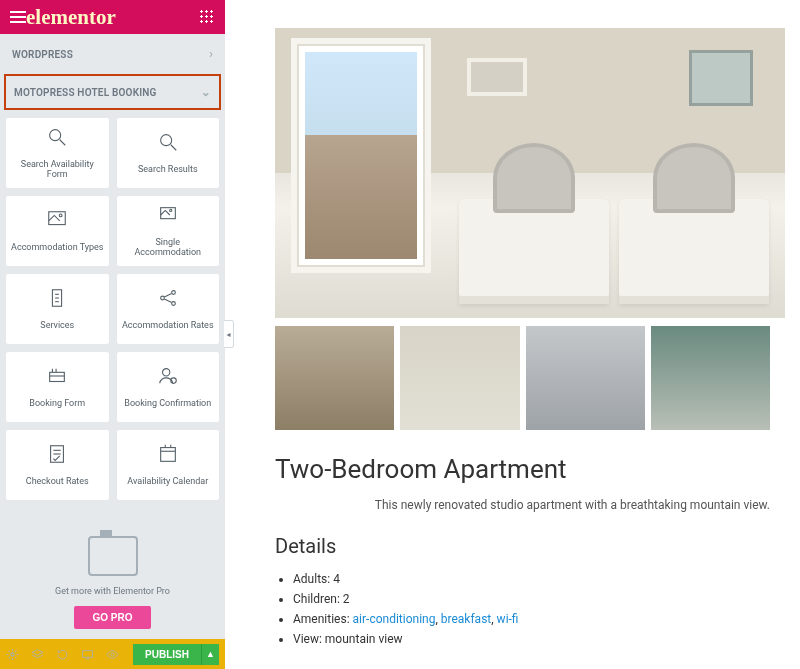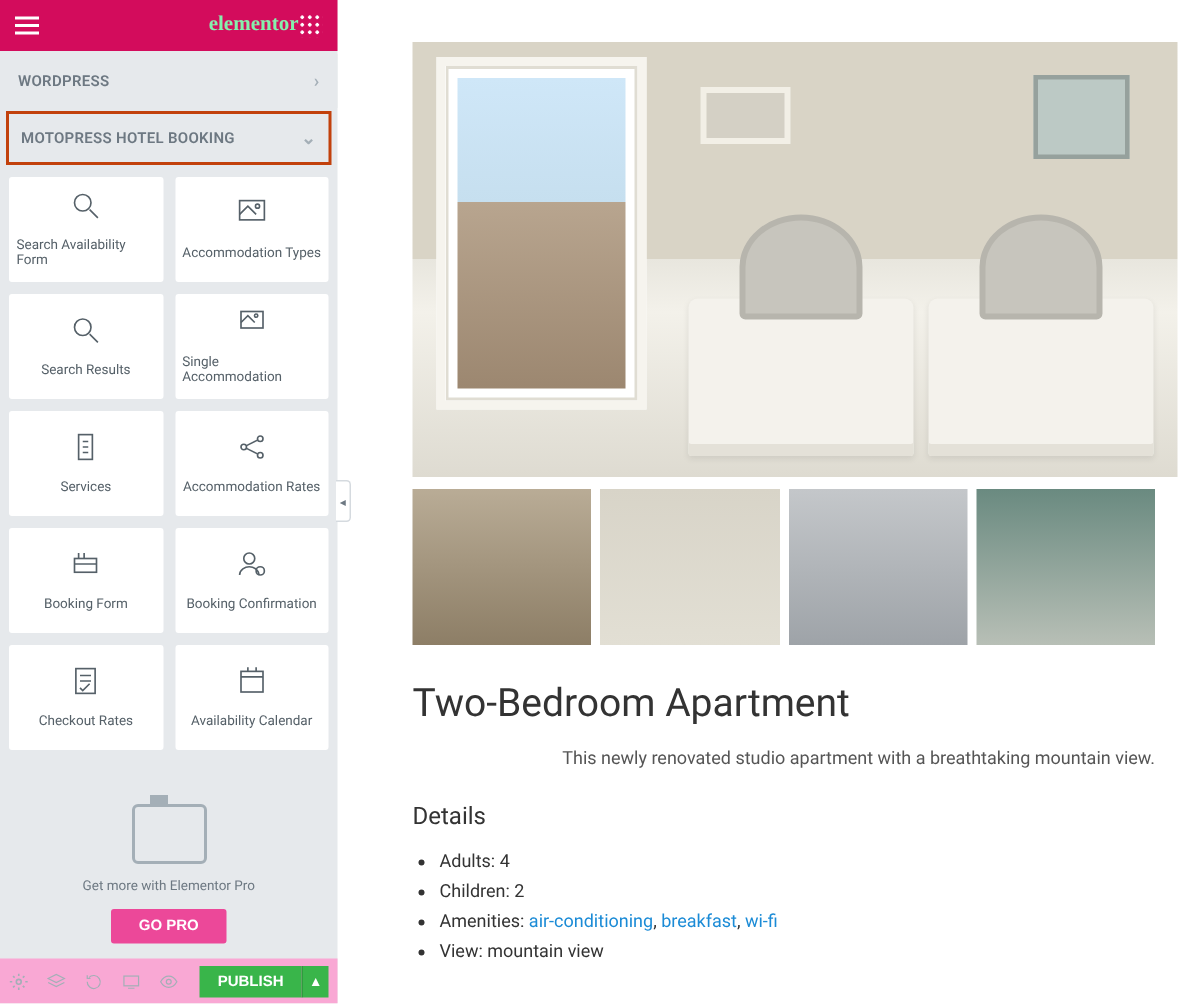--- a/index.html
+++ b/index.html
@@ -24,21 +24,21 @@
   .panel-header {
     height: 34px;
     background: #d30c5c;
     display: flex;
     align-items: center;
     justify-content: space-between;
     padding: 0 10px;
   }
   .hamburger { width: 16px; height: 12px; display:flex; flex-direction:column; justify-content:space-between; cursor:pointer;}
   .hamburger span { display:block; height:2px; background:#fff; width:100%; }
-  .brand { font-family: cursive; color:#86efac; font-size:14px; font-weight:bold; flex:1; text-align:right; }
+  .brand { font-family: cursive; color:#fef9c3; font-size:21px; font-weight:bold; flex:1; text-align:left; }
   .dots-icon {
     width:16px; height:16px; cursor:pointer;
     background-image: radial-gradient(#fff 1.2px, transparent 1.2px);
     background-size: 5px 5px;
     background-position: 0 0;
   }
 
   .accordion-item {
     height: 36px;
     display:flex; align-items:center; justify-content:space-between;
@@ -63,21 +63,21 @@
   }
   .widget {
     background:#fff;
     height:70px;
     display:flex; flex-direction:column; align-items:center; justify-content:center;
     gap:8px;
     cursor: grab;
     border:1px solid #fff;
     border-radius:2px;
   }
-  .widget-label { font-size:9px; color:#556068; text-align:left; line-height:1.1; padding:0 4px;}
+  .widget-label { font-size:9px; color:#556068; text-align:center; line-height:1.1; padding:0 4px;}
   .widget-icon { color:#556068; }
   .widget-icon svg { width:22px; height:22px; fill:none; stroke:#556068; stroke-width:1.2; }
 
   .promo {
     flex:1;
     display:flex; flex-direction:column; align-items:center; justify-content:flex-end;
     padding-bottom:10px;
     gap:10px;
   }
   .promo-illus {
@@ -86,21 +86,21 @@
     position:relative;
   }
   .promo-illus::before { content:""; position:absolute; top:-8px; left:10px; width:12px; height:8px; background:#a4afb7; }
   .promo-caption { font-size:9px; color:#6d7882; }
   .go-pro {
     background:#ec4899; color:#fff; border:none;
     font-size:10px; font-weight:bold; padding:6px 18px; border-radius:2px; cursor:pointer;
   }
 
   .bottom-bar {
-    height:30px; background:#f9a8d4;
+    height:30px; background:#eab308;
     display:flex; align-items:center;
     padding: 0 6px;
     gap:12px;
   }
   .bt-icon { color:#a4afb7; cursor:pointer; font-size:12px; display:flex; align-items:center; }
   .bt-icon svg { width:13px; height:13px; fill:#a4afb7; }
   .publish-wrap { margin-left:auto; display:flex; }
   .publish-btn {
     background:#39b54a; color:#fff; border:none;
     font-size:10px; font-weight:bold; padding:5px 12px; cursor:pointer;
@@ -174,21 +174,21 @@
     display:flex; gap:6px;
   }
   .thumb { width:122px; height:104px; }
   .thumb.t1 { background:linear-gradient(#b9ac96,#8d7e66); }
   .thumb.t2 { background:linear-gradient(#d8d4c8,#e2dfd4); }
   .thumb.t3 { background:linear-gradient(#c4c7ca,#9ea3a8); }
   .thumb.t4 { background:linear-gradient(#6a8a80,#b8bfb6); }
 
   .title { font-size:26px; color:#333; font-weight:400; margin-top:24px; }
   .desc { font-size:12px; color:#555; margin-top:14px;text-align:right; }
-  .details-h { font-size:16px; color:#333; margin-top:22px; font-weight:400;}
+  .details-h { font-size:20px; color:#333; margin-top:22px; font-weight:400;}
   .details { margin-top:14px; padding-left:6px; }
   .details li { font-size:12px; color:#333; list-style:disc; margin:0 0 6px 12px; }
   .details a { color:#1b8bd6; text-decoration:none; }
 </style>
 </head>
 <body>
 
 <div class="panel">
   <div class="panel-header">
     <div class="hamburger">
@@ -212,32 +212,32 @@
   <div class="widgets">
     <div class="widget">
       <span class="widget-icon"><svg viewBox="0 0 24 24">
             <circle cx="10" cy="10" r="6"></circle>
             <line x1="15" y1="15" x2="21" y2="21"></line>
           </svg></span>
       <span class="widget-label">Search Availability Form</span>
     </div>
     <div class="widget">
       <span class="widget-icon"><svg viewBox="0 0 24 24">
+            <circle cx="10" cy="10" r="6"></circle>
+            <line x1="15" y1="15" x2="21" y2="21"></line>
+          </svg></span>
+      <span class="widget-label">Search Results</span>
+    </div>
+    <div class="widget">
+      <span class="widget-icon"><svg viewBox="0 0 24 24">
             <rect x="3" y="3" width="18" height="14"></rect>
             <polyline points="3,13 9,7 15,13"></polyline>
             <circle cx="16" cy="7" r="1.5"></circle>
           </svg></span>
       <span class="widget-label">Accommodation Types</span>
-    </div>
-    <div class="widget">
-      <span class="widget-icon"><svg viewBox="0 0 24 24">
-            <circle cx="10" cy="10" r="6"></circle>
-            <line x1="15" y1="15" x2="21" y2="21"></line>
-          </svg></span>
-      <span class="widget-label">Search Results</span>
     </div>
     <div class="widget">
       <span class="widget-icon"><svg viewBox="0 0 24 24">
             <rect x="4" y="4" width="16" height="12"></rect>
             <polyline points="4,12 9,7 14,12"></polyline>
             <circle cx="15" cy="7" r="1.2"></circle>
           </svg></span>
       <span class="widget-label">Single Accommodation</span>
     </div>
     <div class="widget">

